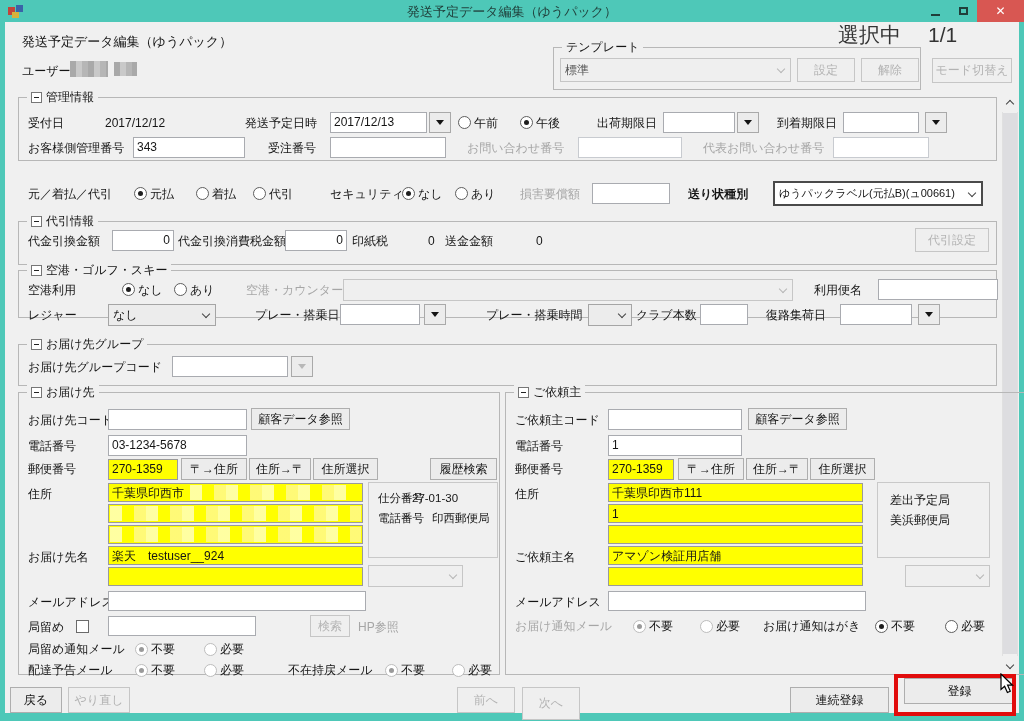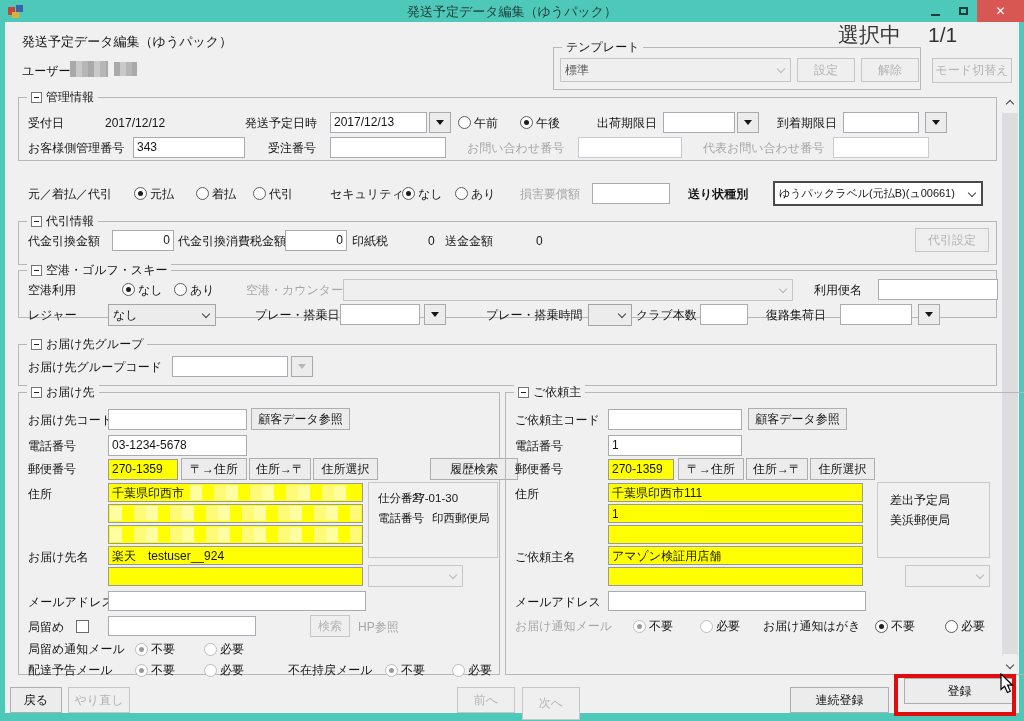--- a/index.html
+++ b/index.html
@@ -269,21 +269,21 @@
   <div class="inp yellow" style="left:108px;top:459px;width:70px;height:21px">270-1359</div>
   <div class="btn" style="left:181px;top:458px;width:66px;height:22px">
       <span>〒→住所</span>
     </div>
   <div class="btn" style="left:249px;top:458px;width:62px;height:22px">
       <span>住所→〒</span>
     </div>
   <div class="btn" style="left:313px;top:458px;width:65px;height:22px">
       <span>住所選択</span>
     </div>
-  <div class="btn" style="left:430px;top:458px;width:88px;height:22px">
+  <div class="btn" style="left:430px;top:458px;width:67px;height:22px">
       <span>履歴検索</span>
     </div>
   <div class="lbl" style="left:28px;top:486px">住所</div>
   <div class="inp yellow" style="left:108px;top:483px;width:255px;height:19px">千葉県印西市</div>
   <div class="redacty" style="left:190px;top:485px;width:168px;height:15px"></div>
   <div class="inp yellow" style="left:108px;top:504px;width:255px;height:19px"></div>
   <div class="redacty" style="left:110px;top:506px;width:251px;height:15px"></div>
   <div class="inp yellow" style="left:108px;top:525px;width:255px;height:19px"></div>
   <div class="redacty" style="left:110px;top:527px;width:251px;height:15px"></div>
   <div class="panel" style="left:368px;top:482px;width:130px;height:76px"></div>

